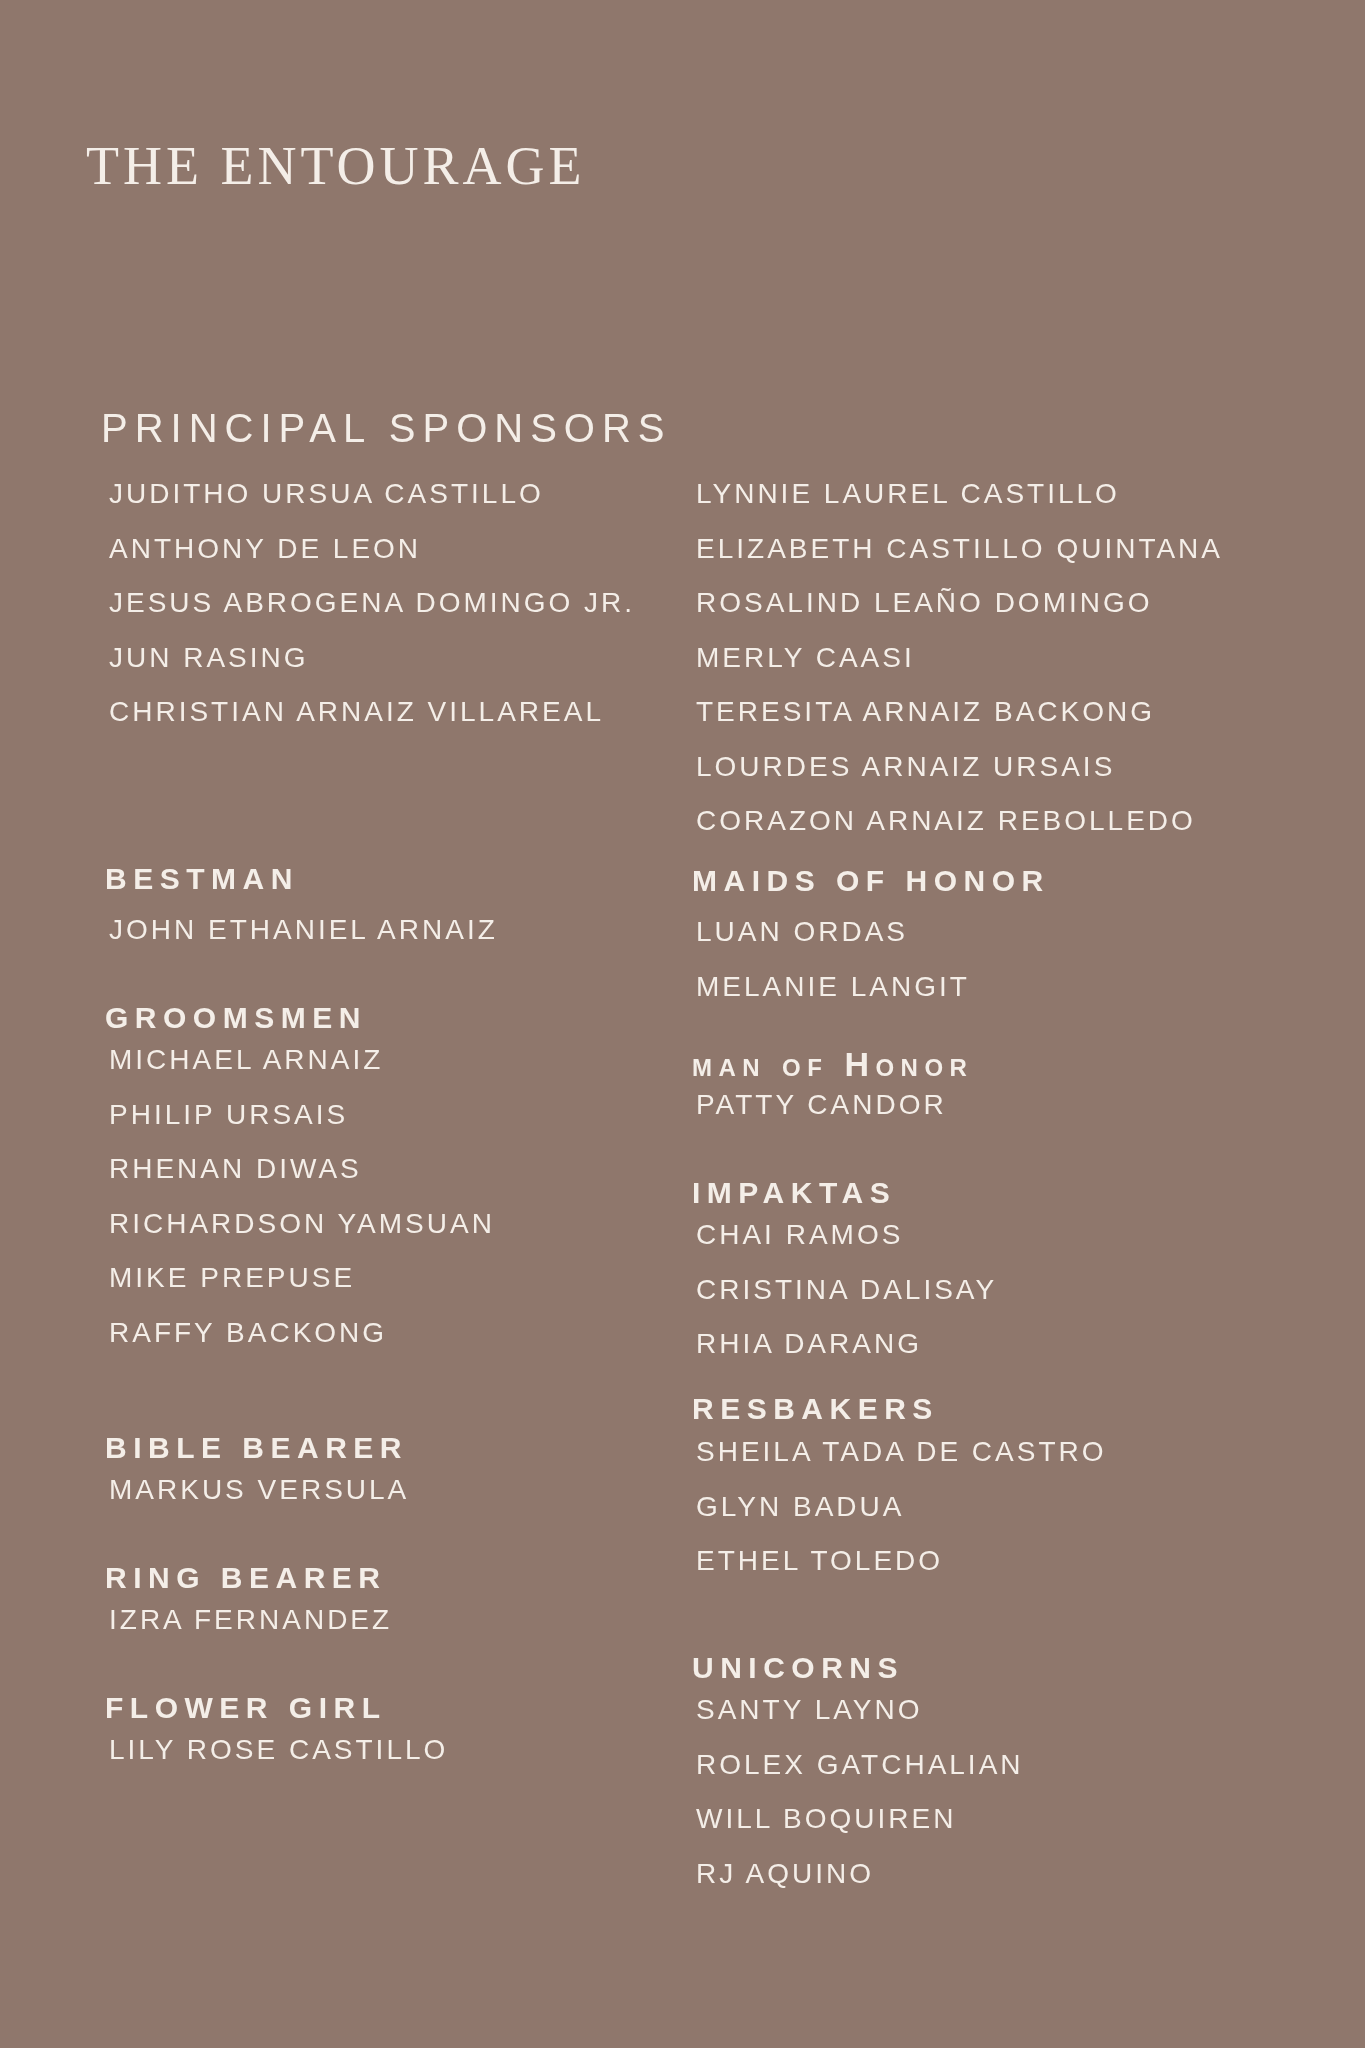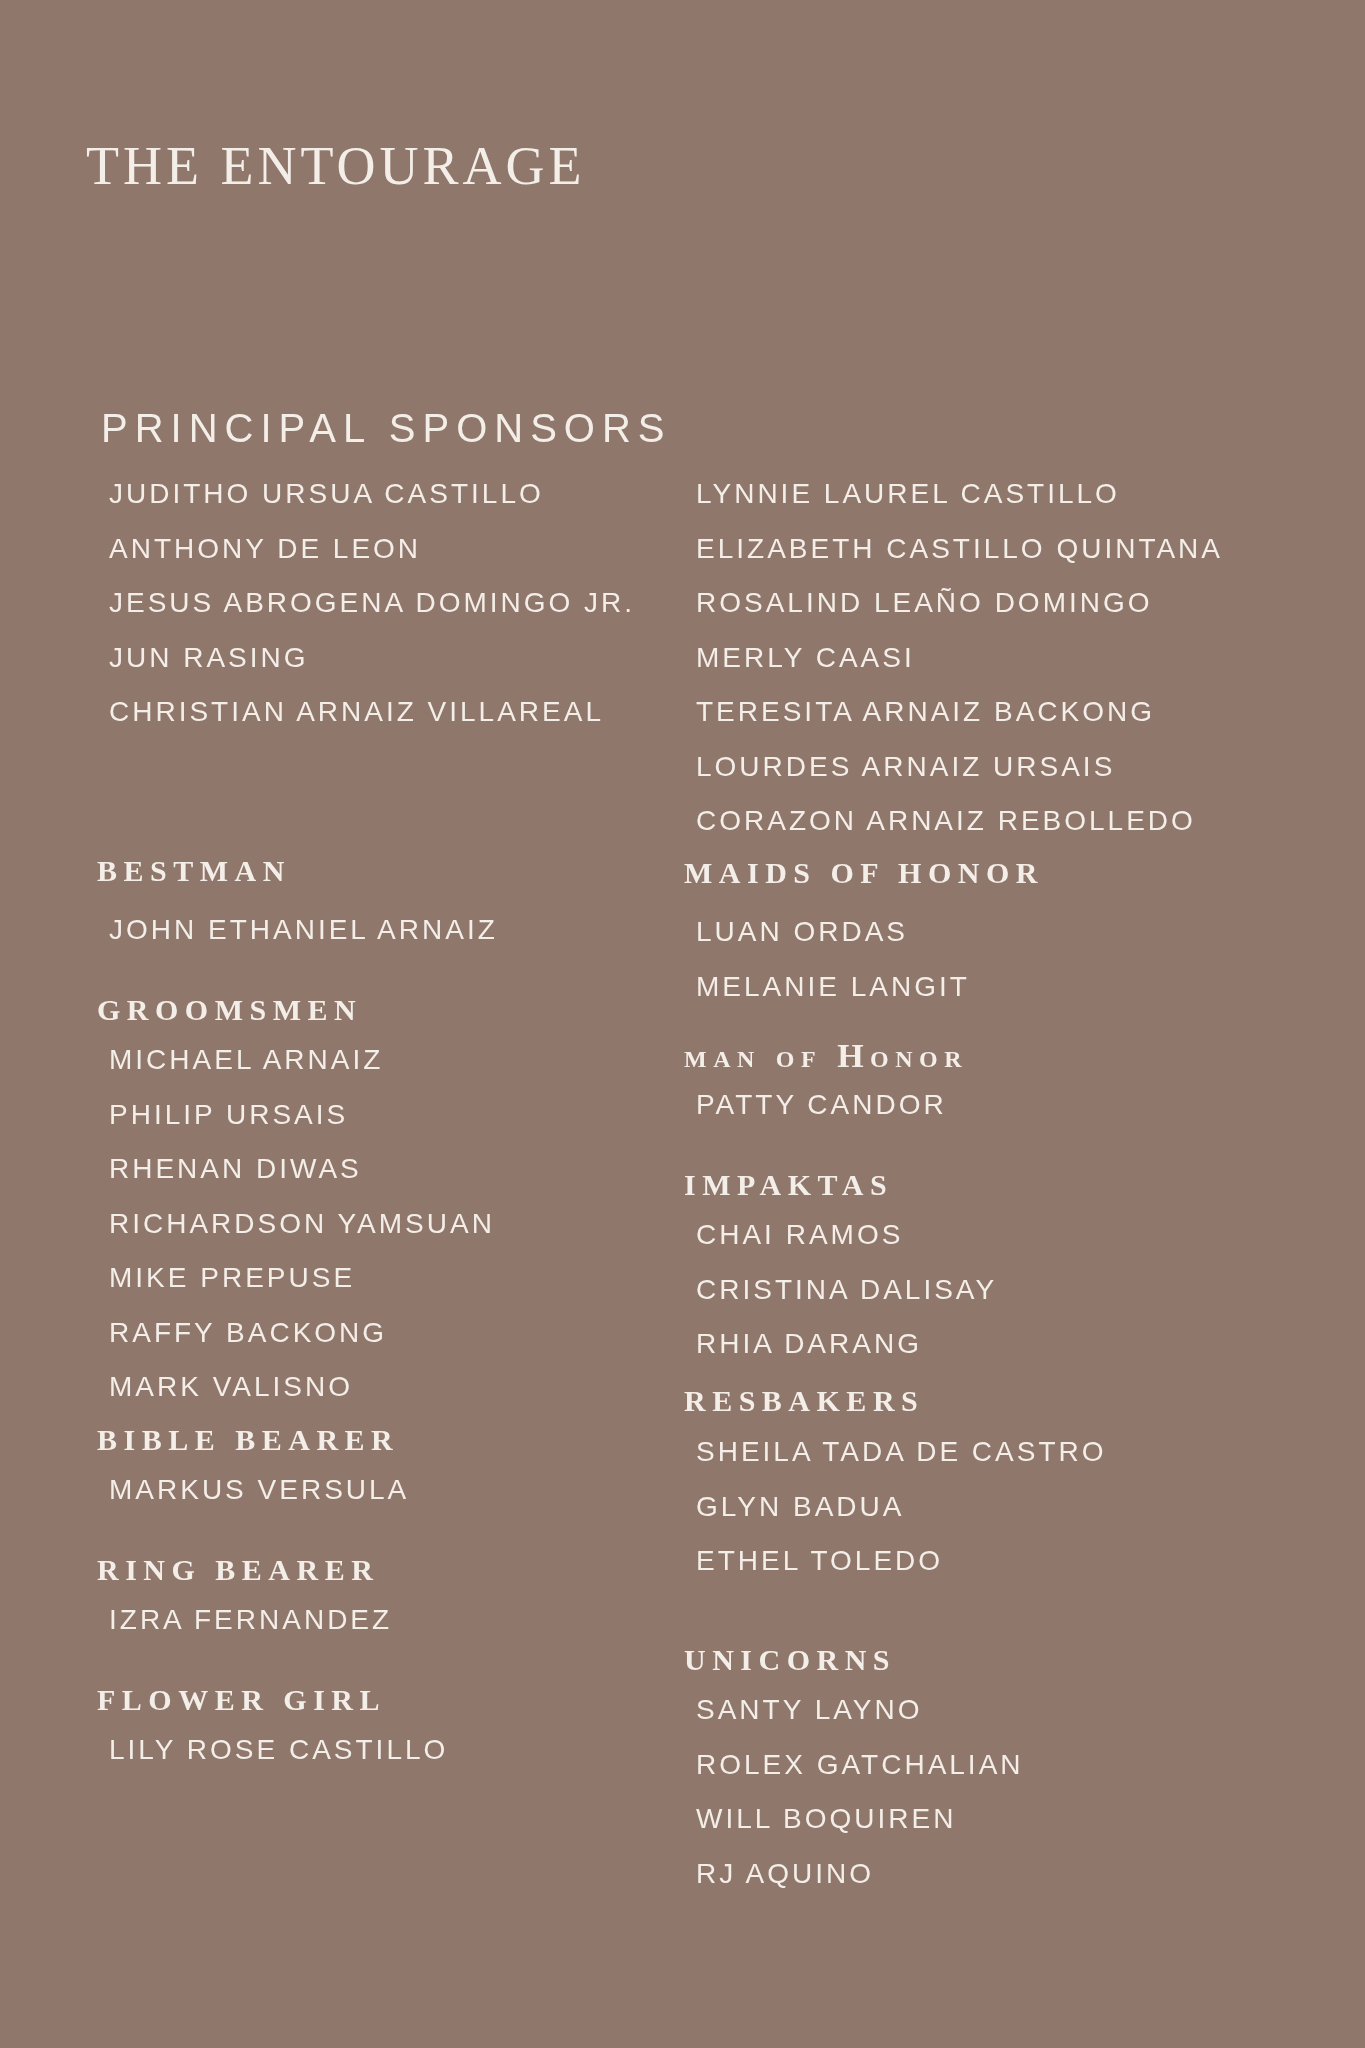--- a/index.html
+++ b/index.html
@@ -15,23 +15,23 @@
     letter-spacing: 4px; white-space: nowrap; margin: 0;
   }
   .principal-heading {
     position: absolute; left: 101px; top: 404px;
     font-family: Liberation Sans, sans-serif;
     font-size: 40px; line-height: 48px; font-weight: 400;
     letter-spacing: 7px; white-space: nowrap; margin: 0;
   }
   .heading {
     position: absolute;
-    font-family: Liberation Serif, serif;
+    font-family: Liberation Sans, sans-serif;
     font-size: 30px; line-height: 36px; font-weight: 700;
-    letter-spacing: 6.5px; white-space: nowrap; margin: 0;
+    letter-spacing: 6.5px; white-space: nowrap; margin: 8px;
   }
   .heading.smallcaps { font-variant: small-caps; font-size: 34px; }
   .names {
     position: absolute; margin: 0; padding: 0; list-style: none;
     font-family: "Liberation Sans", "DejaVu Sans", sans-serif;
     font-size: 28px; line-height: 42.5px; font-weight: 400;
     letter-spacing: 3px; white-space: nowrap;
   }
   .names li { margin: 12px; padding: 0; }
   .col-left { left: 97px; }
@@ -66,21 +66,20 @@
 </ul>
 
 <h3 class="heading col-left" style="top:992px;">GROOMSMEN</h3>
 <ul class="names col-left" style="top:1027px;">
   <li>MICHAEL ARNAIZ</li>
   <li>PHILIP URSAIS</li>
   <li>RHENAN DIWAS</li>
   <li>RICHARDSON YAMSUAN</li>
   <li>MIKE PREPUSE</li>
   <li>RAFFY BACKONG</li>
-  <li>MARK VALISNO</li>
 </ul>
 
 <h3 class="heading col-left" style="top:1422px;">BIBLE BEARER</h3>
 <ul class="names col-left" style="top:1457px;">
   <li>MARKUS VERSULA</li>
 </ul>
 
 <h3 class="heading col-left" style="top:1552px;">RING BEARER</h3>
 <ul class="names col-left" style="top:1587px;">
   <li>IZRA FERNANDEZ</li>

